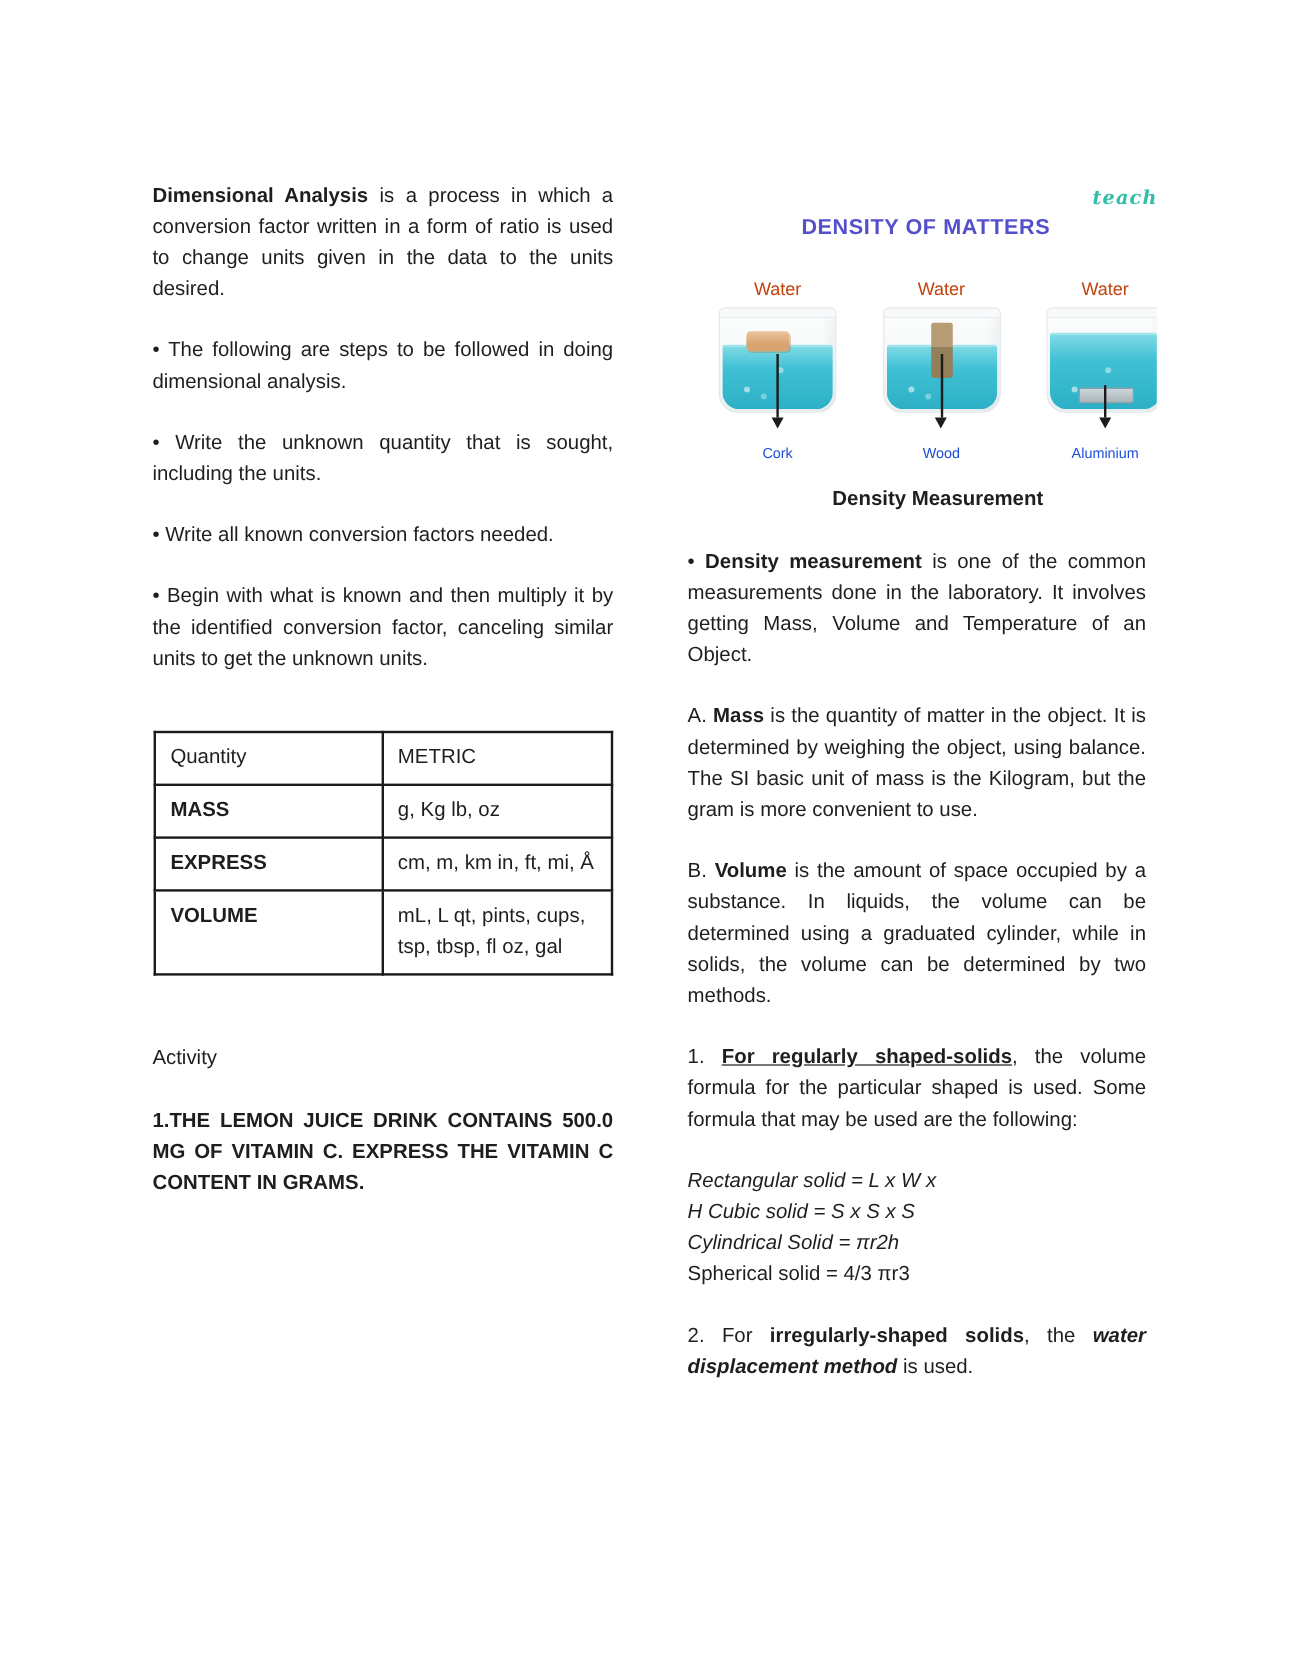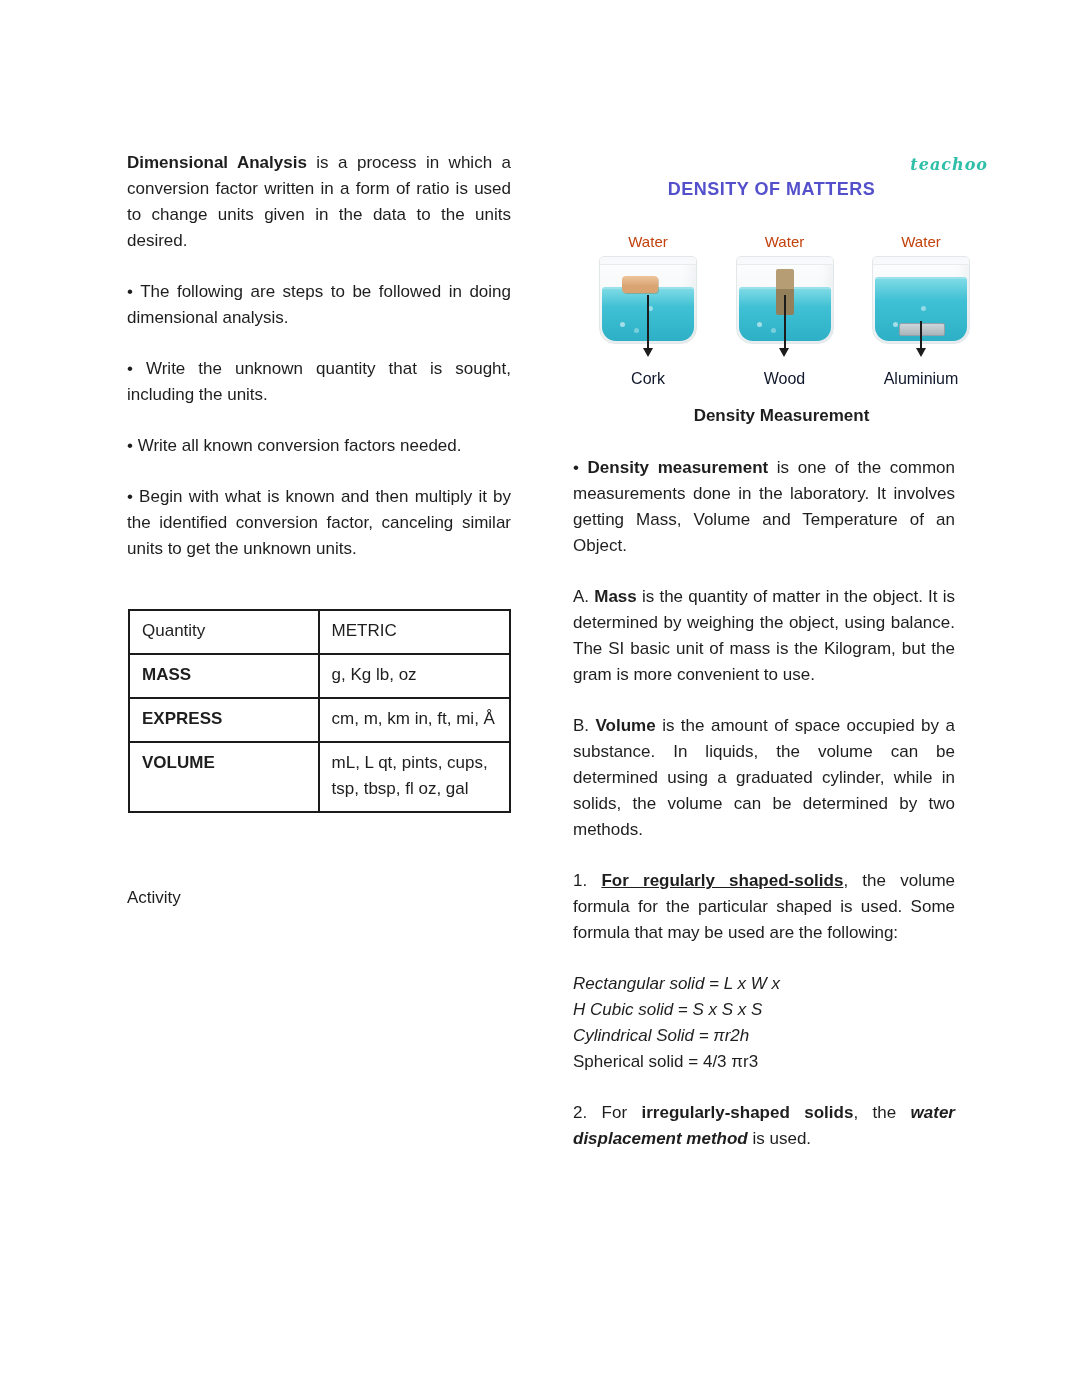--- a/index.html
+++ b/index.html
@@ -1,19 +1,19 @@
 <!DOCTYPE html>
 <html style="--figure-title: #5450cb; --brand: #2fbfa8; --water: #3fc0d4; --cork: #d9a472; --wood: #93805b; --aluminium: #a9b5bb;"><head>
 <meta charset="utf-8">
 <style>
   html,body { margin:0; padding:0; background:#ffffff; }
   .page {
     position:relative; width:964px; height:1397px; background:#ffffff;
     color:#1e1e1e; font-family:"Liberation Sans", sans-serif;
-    font-size:17px; line-height:26px; overflow:hidden;padding-left:36px;
+    font-size:17px; line-height:26px; overflow:hidden;
   }
   .col { position:absolute; top:150px; }
   .col-left  { left:127px; width:384px; }
   .col-right { left:573px; width:382px; }
 
   p { margin:0 0 25px 0; text-align:justify; }
   .b  { font-weight:bold; }
   .bu { font-weight:bold; text-decoration:underline; }
   .bi { font-weight:bold; font-style:italic; }
 
@@ -21,21 +21,21 @@
   table.units-table { border-collapse:collapse; margin:47px 0 0 1px; }
   table.units-table td {
     border:2px solid #1b1b1b; padding:7px 12px 9px 12px; vertical-align:top;margin-left:12px;
   }
   td.c1 { width:164px; }
   td.c2 { width:166px; }
   .row-volume td { padding-bottom:26px; }
   .wrap-len { display:block; max-width:182px; }
   .wrap-vol { display:block; max-width:158px; }
 
-  .activity-block { margin-top:72px; }
+  .activity-block { margin-top:56px; }
   .activity-block div { text-align:left; }
   p.problem { font-weight:bold; margin-top:26px; }
 
   
   .figure { position:relative; width:417px; height:238px; }
   .brand {
     position:absolute; top:6px; right:2px;
     font-family:"DejaVu Serif", serif; font-style:italic; font-weight:bold;
     font-size:16px; line-height:18px; color:var(--brand,#2fbfa8);
     letter-spacing:1px;
@@ -91,21 +91,21 @@
   .arrow { position:absolute; left:calc(50% - 1px); width:2px; background:#1c1c1c; }
   .arrow::after {
     content:""; position:absolute; left:-4.5px; bottom:-9px; width:0; height:0;
     border-left:5.5px solid transparent; border-right:5.5px solid transparent;
     border-top:9px solid #1c1c1c;
   }
   .arrow-a, .arrow-b { top:62px; height:53px; }
   .arrow-c { top:88px; height:27px; }
   .material-label {
     position:absolute; bottom:0; left:0; right:0;
-    font-size:16px; line-height:19px; color:#0f172a;
+    font-size:12px; line-height:19px; color:#1d4ed8;
   }
   .figure-caption {
     width:417px; margin:15px 0 26px 0; text-align:center;
     font-weight:bold; font-size:17px;
   }
 
   .formulas { text-align:left; }
   .formulas .it { font-style:italic; }
 </style>
 </head>
@@ -144,20 +144,21 @@
               <span class="wrap-vol">mL, L qt, pints, cups, tsp, tbsp, fl oz, gal</span>
             </td>
         </tr>
       </tbody>
     </table>
 
     <div class="activity-block">
       <div>Activity</div>
     </div>
 
+    <p class="problem">1.THE LEMON JUICE DRINK CONTAINS 500.0 MG OF VITAMIN C. EXPRESS THE VITAMIN C CONTENT IN GRAMS.</p>
   </div>
 
   <div class="col col-right">
 
     <div class="figure">
       <div class="brand">teachoo</div>
       <div class="figure-title">DENSITY OF MATTERS</div>
 
       <div class="beaker-row">
 

